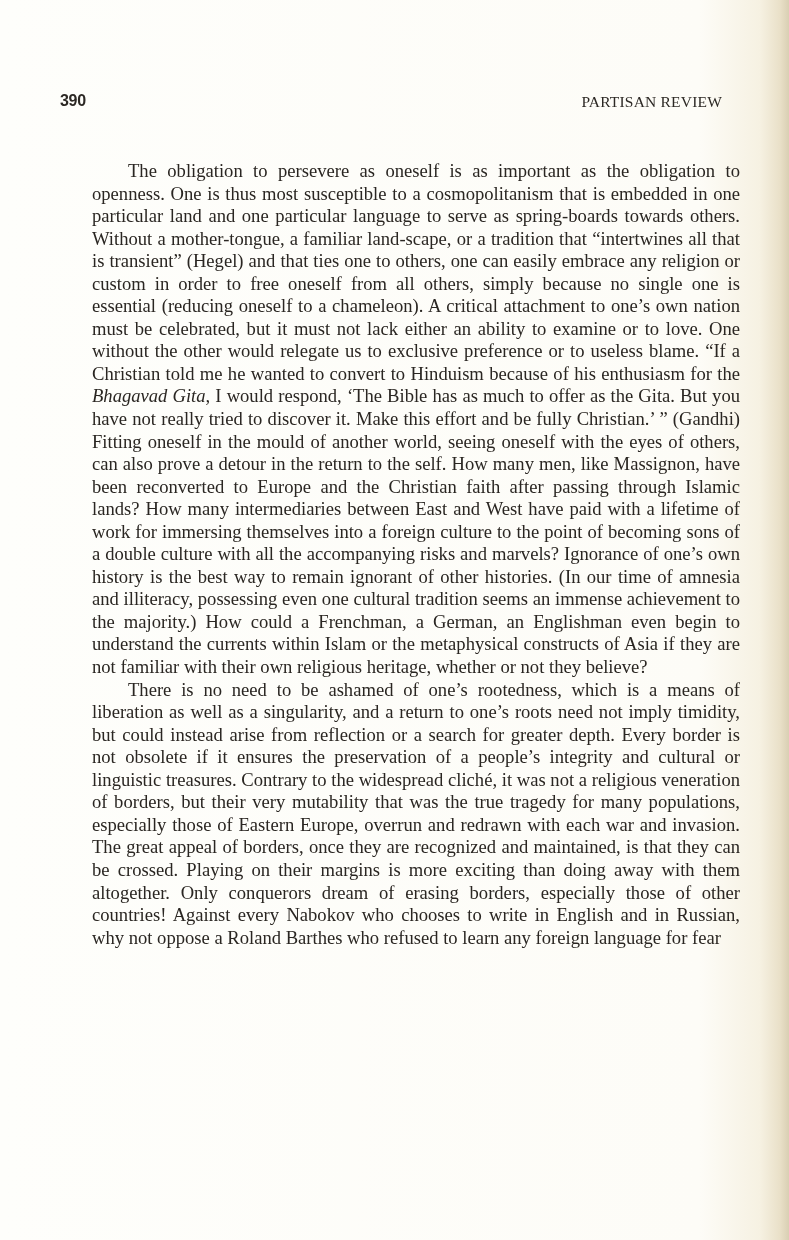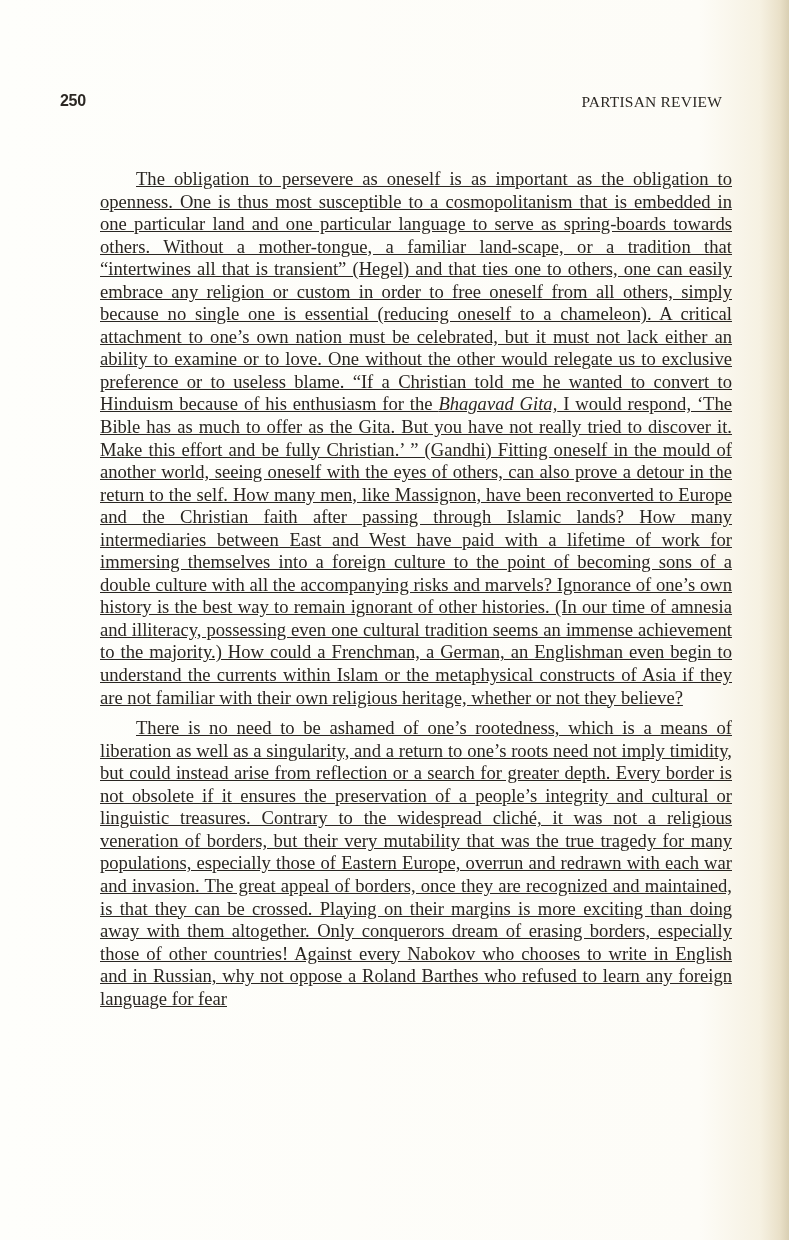--- a/index.html
+++ b/index.html
@@ -19,27 +19,27 @@
   .running-head {
     position: absolute; right: 67px; top: 93px;
     font-size: 15.5px; letter-spacing: 0.2px;
     color: #2c2824;
   }
   .body-text {
     position: absolute; left: 92px; top: 160px; width: 648px;
     font-size: 18.6px; line-height: 22.55px;
     text-align: justify;
   }
-  .body-text p { margin: 8px; text-indent: 36px; text-decoration: underline; }
+  .body-text p { margin: 0; text-indent: 36px; }
   .body-text i { font-style: italic; }
 </style>
 </head>
 <body>
 
-<div class="page-number">250</div>
+<div class="page-number">390</div>
 <div class="running-head">PARTISAN REVIEW</div>
 
 <div class="body-text">
   <p>
     <span>The obligation to persevere as oneself is as important as the obligation to openness. One is thus most susceptible to a cosmopolitanism that is embedded in one particular land and one particular language to serve as spring-boards towards others. Without a mother-tongue, a familiar land-scape, or a tradition that “intertwines all that is transient” (Hegel) and that ties one to others, one can easily embrace any religion or custom in order to free oneself from all others, simply because no single one is essential (reducing oneself to a chameleon). A critical attachment to one’s own nation must be celebrated, but it must not lack either an ability to examine or to love. One without the other would relegate us to exclusive preference or to useless blame. “If a Christian told me he wanted to convert to Hinduism because of his enthusiasm for the </span><i>Bhagavad Gita,</i><span> I would respond, ‘The Bible has as much to offer as the Gita. But you have not really tried to discover it. Make this effort and be fully Christian.’ ” (Gandhi) Fitting oneself in the mould of another world, seeing oneself with the eyes of others, can also prove a detour in the return to the self. How many men, like Massignon, have been reconverted to Europe and the Christian faith after passing through Islamic lands? How many intermediaries between East and West have paid with a lifetime of work for immersing themselves into a foreign culture to the point of becoming sons of a double culture with all the accompanying risks and marvels? Ignorance of one’s own history is the best way to remain ignorant of other histories. (In our time of amnesia and illiteracy, possessing even one cultural tradition seems an immense achievement to the majority.) How could a Frenchman, a German, an Englishman even begin to understand the currents within Islam or the metaphysical constructs of Asia if they are not familiar with their own religious heritage, whether or not they believe?</span>
   </p>
   <p>
     <span>There is no need to be ashamed of one’s rootedness, which is a means of liberation as well as a singularity, and a return to one’s roots need not imply timidity, but could instead arise from reflection or a search for greater depth. Every border is not obsolete if it ensures the preservation of a people’s integrity and cultural or linguistic treasures. Contrary to the widespread cliché, it was not a religious veneration of borders, but their very mutability that was the true tragedy for many populations, especially those of Eastern Europe, overrun and redrawn with each war and invasion. The great appeal of borders, once they are recognized and maintained, is that they can be crossed. Playing on their margins is more exciting than doing away with them altogether. Only conquerors dream of erasing borders, especially those of other countries! Against every Nabokov who chooses to write in English and in Russian, why not oppose a Roland Barthes who refused to learn any foreign language for fear</span>
   </p>
 </div>

